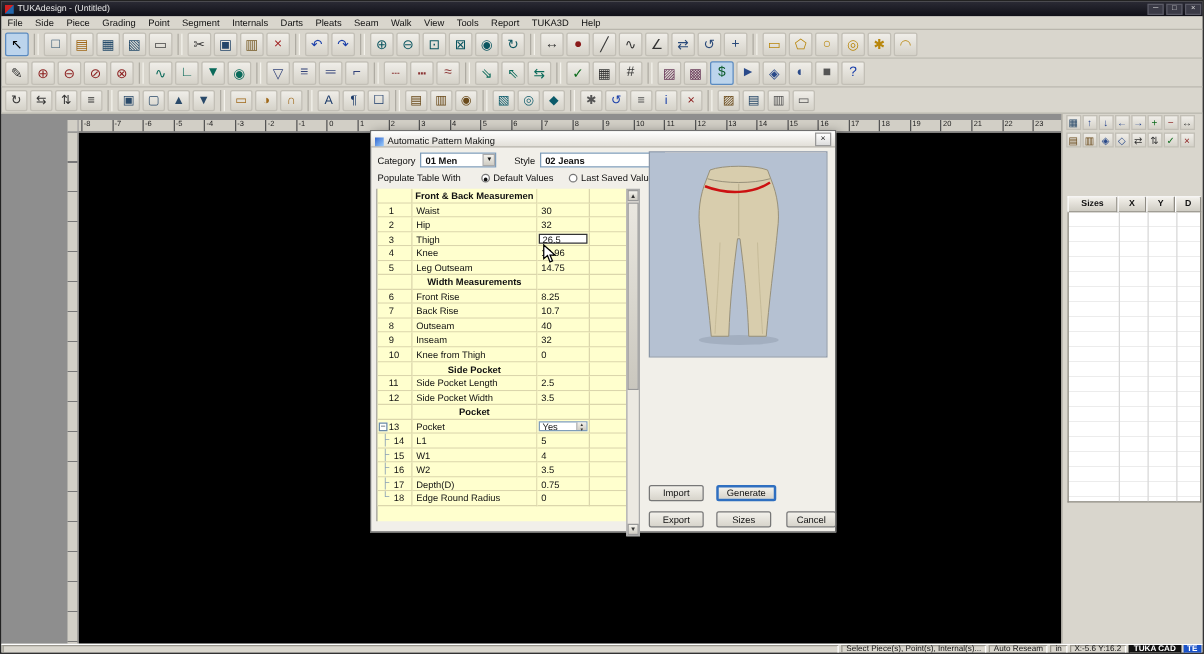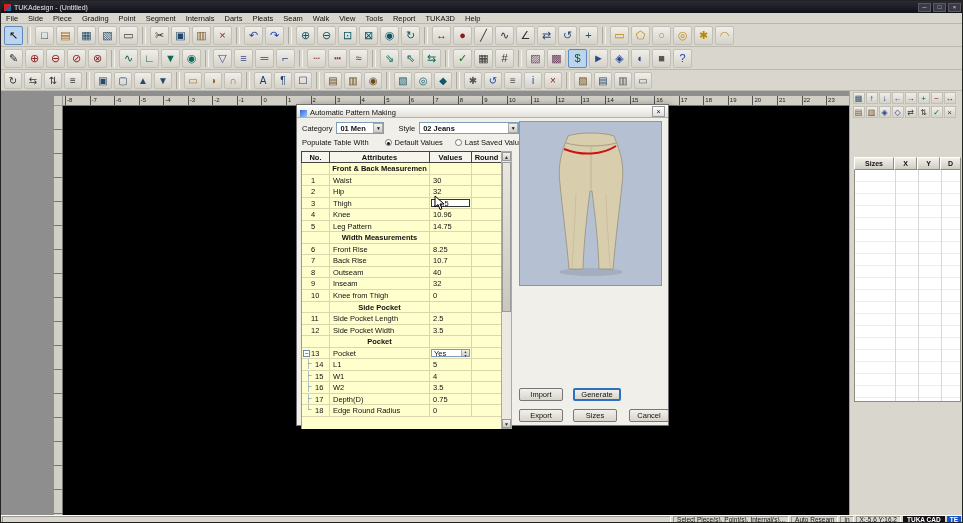--- a/index.html
+++ b/index.html
@@ -52,21 +52,21 @@
   
   #dialog{position:absolute;left:295px;top:103px;width:373px;height:322px;background:#f1efe9;border:1px solid #6f6f6f;box-shadow:2px 3px 9px rgba(0,0,0,.55);z-index:10;font-size:7.5px;color:#111}
   #dlg-title{height:13px;background:linear-gradient(#ffffff,#e2dfd8);border-bottom:1px solid #b5b2a9;display:flex;align-items:flex-end;padding:0 3px}
   .dicon{width:7px;height:7px;background:linear-gradient(135deg,#36c,#9cf);margin-right:3px}
   #dlg-close{margin-left:auto;width:13px;height:11px;border:1px solid #999;background:linear-gradient(#fff,#ddd);font-size:7px;line-height:9px;text-align:center}
   .fldrow{position:absolute;left:5px;display:flex;align-items:center}
   #row-cat{top:17px;width:360px}
   #row-pop{top:33px;width:360px}
   .flbl{margin-right:4px;white-space:nowrap}
   .combo{display:inline-flex;align-items:center;border:1px solid #7f9db9;background:#fff;height:12px;padding-left:3px;font-weight:bold;white-space:nowrap}
-  #combo-cat{width:48px;margin-right:14px}
+  #combo-cat{width:61px;margin-right:14px}
   #combo-style{width:100px}
   .arr{margin-left:auto;width:10px;height:10px;background:linear-gradient(#f4f2ec,#cfccc3);border:1px solid #aaa;font-size:5px;line-height:9px;text-align:center;font-weight:normal}
   .radio{flex:0 0 auto;width:7px;height:7px;border-radius:50%;border:1px solid #777;background:#fff;margin:0 3px 0 12px;position:relative}
   .radio.sel::after{content:"";position:absolute;left:1.5px;top:1.5px;width:3px;height:3px;border-radius:50%;background:#111}
 
   #tbl{position:absolute;left:4px;top:46px;width:200px}
   #thead{display:grid;grid-template-columns:28px 100px 42px 30px;height:12px;font-weight:bold;background:#f7f4ec;border-top:1px solid #444;border-left:1px solid #444}
   .th{border-right:1px solid #444;border-bottom:1px solid #444;text-align:center;line-height:11px;font-size:7.5px;overflow:hidden}
   #trows{height:266px;overflow:hidden;border-left:1px solid #999;background:#ffffce}
   .trow{display:grid;grid-template-columns:28px 100px 42px 30px;height:11.56px;line-height:11px;font-size:7.5px}
@@ -352,26 +352,20 @@
 
   <div id="row-pop" class="fldrow">
     <span class="flbl">Populate Table With</span>
     <span class="radio sel"></span>
     <span>Default Values</span>
     <span class="radio"></span>
     <span>Last Saved Values</span>
   </div>
 
   <div id="tbl">
-    <div id="thead">
-        <div class="th">No.</div>
-        <div class="th">Attributes</div>
-        <div class="th">Values</div>
-        <div class="th">Round</div>
-      </div>
     <div id="trows">
         <div class="trow sec">
           <div class="td c-no"></div>
           <div class="td c-attr">Front &amp; Back Measuremen</div>
           <div class="td c-val"></div>
           <div class="td c-round"></div>
         </div>
         <div class="trow">
           <div class="td c-no">1</div>
           <div class="td c-attr">Waist</div>
@@ -393,21 +387,21 @@
           <div class="td c-round"></div>
         </div>
         <div class="trow">
           <div class="td c-no">4</div>
           <div class="td c-attr">Knee</div>
           <div class="td c-val">10.96</div>
           <div class="td c-round"></div>
         </div>
         <div class="trow">
           <div class="td c-no">5</div>
-          <div class="td c-attr">Leg Pattern</div>
+          <div class="td c-attr">Leg Outseam</div>
           <div class="td c-val">14.75</div>
           <div class="td c-round"></div>
         </div>
         <div class="trow sec">
           <div class="td c-no"></div>
           <div class="td c-attr">Width Measurements</div>
           <div class="td c-val"></div>
           <div class="td c-round"></div>
         </div>
         <div class="trow">

